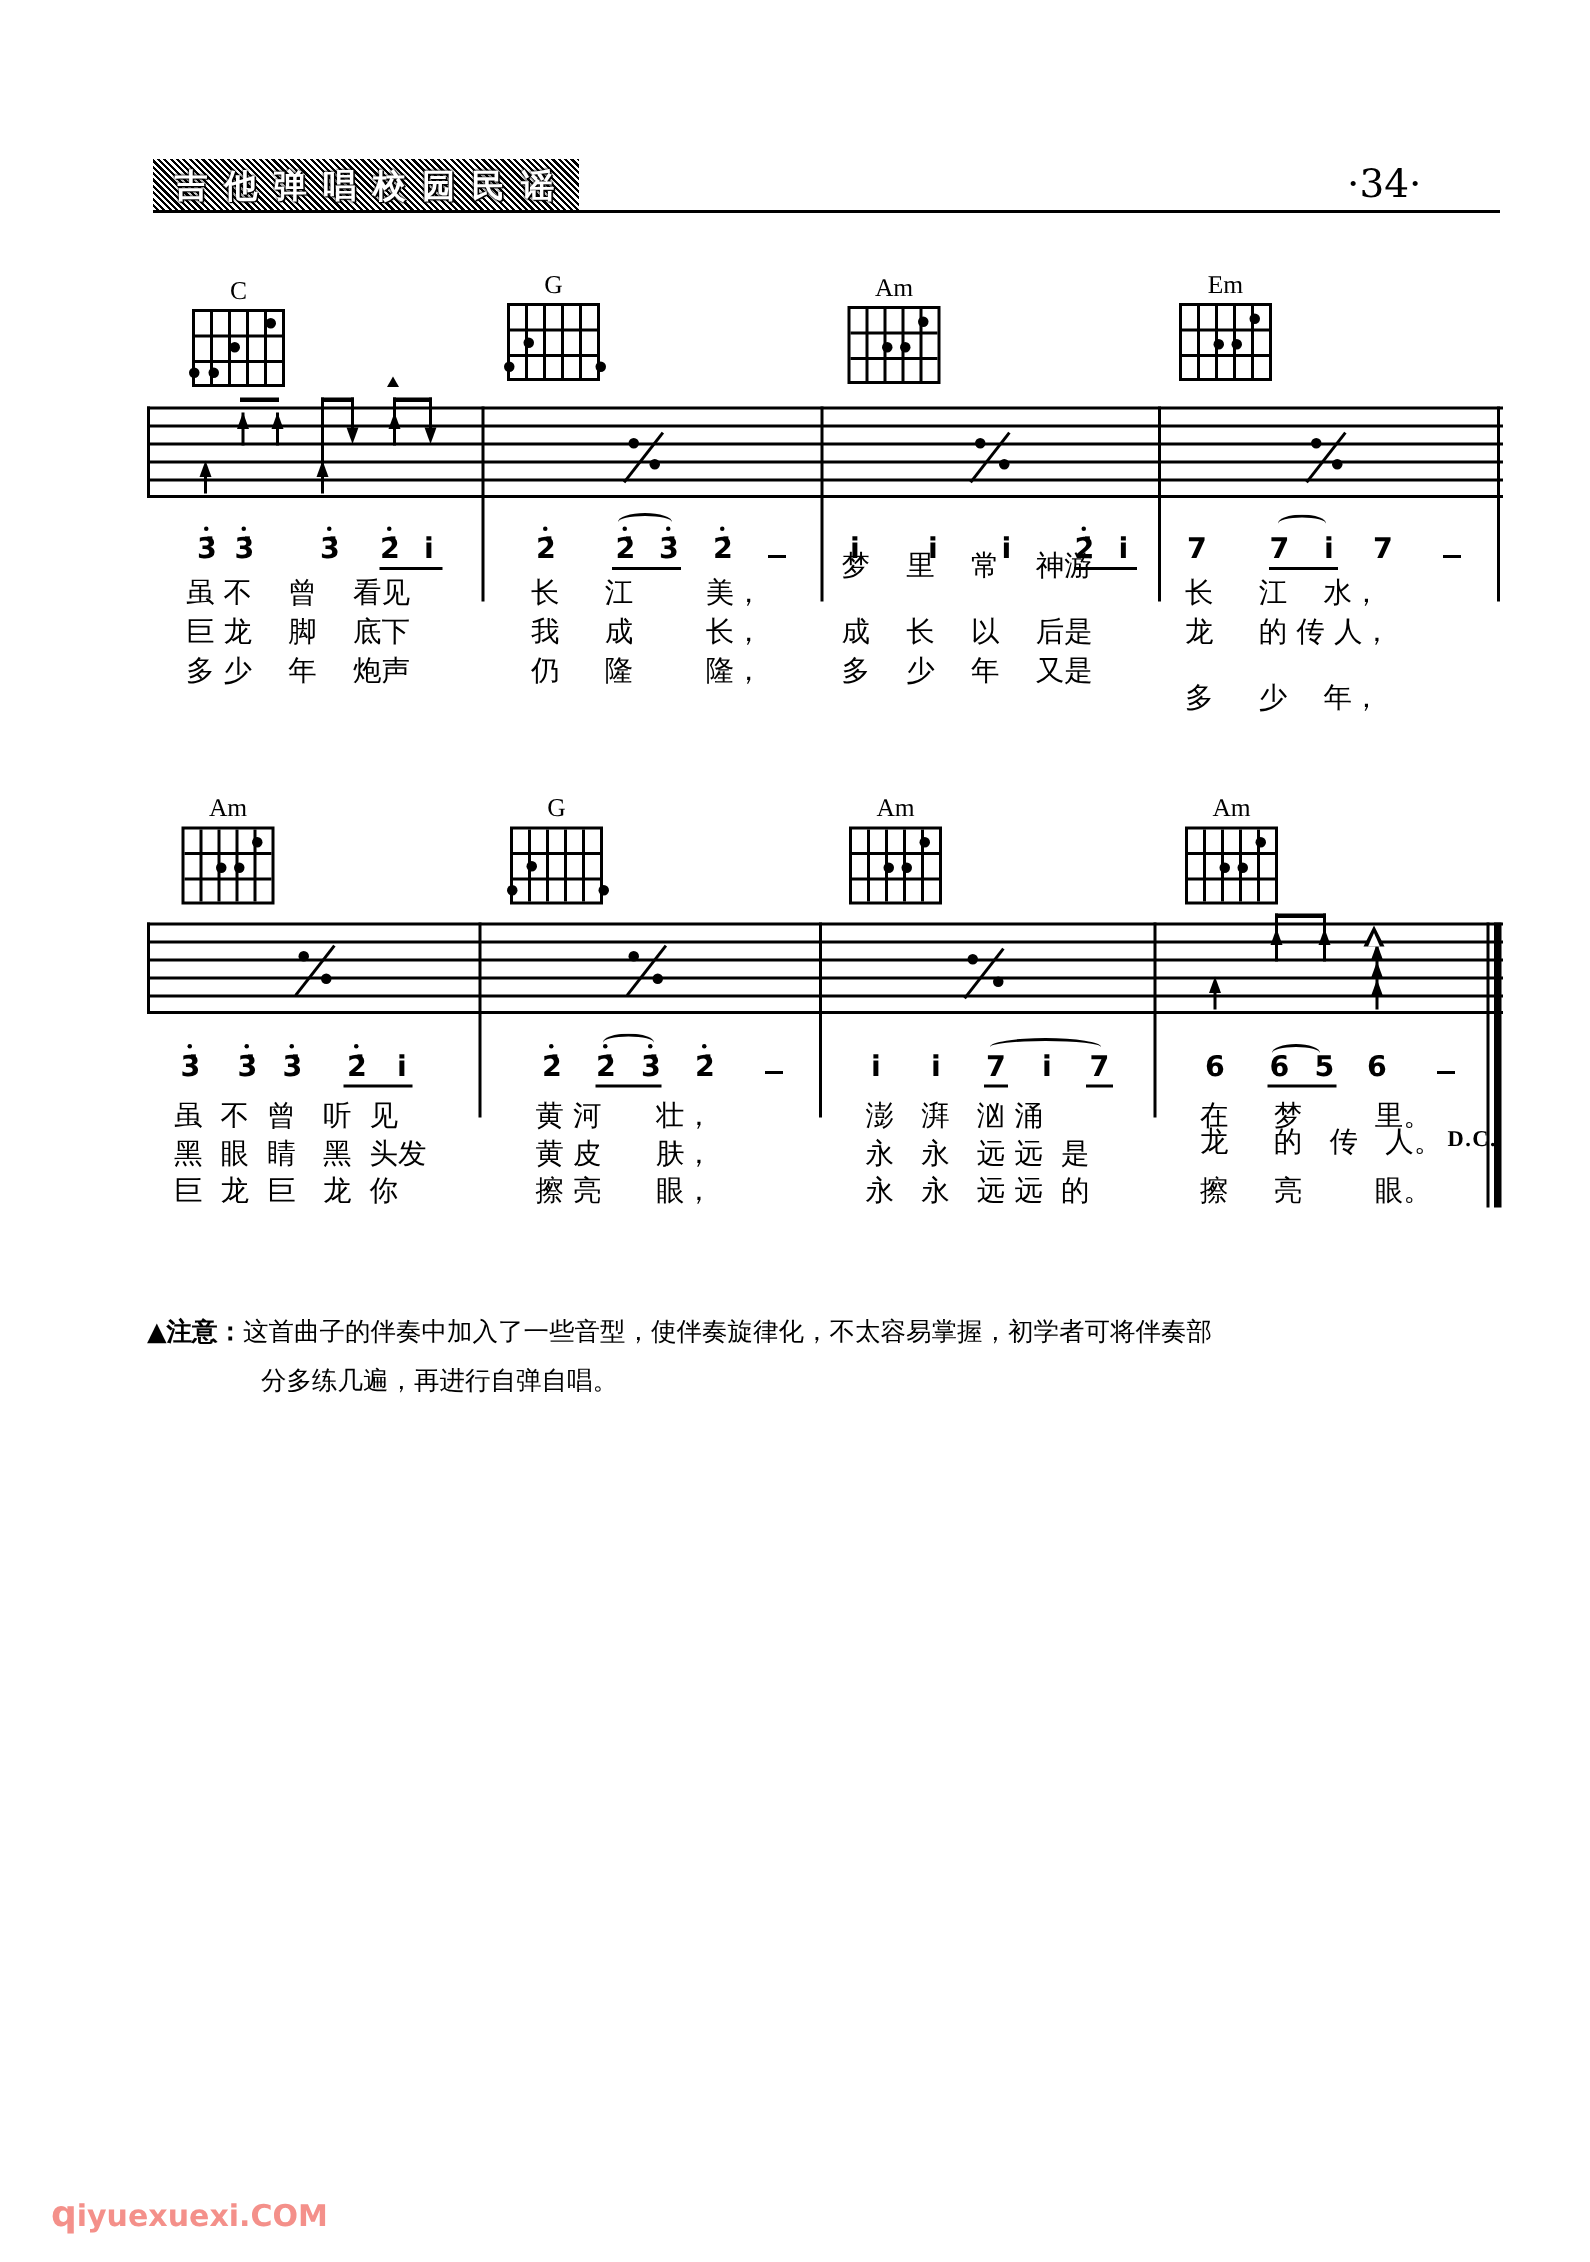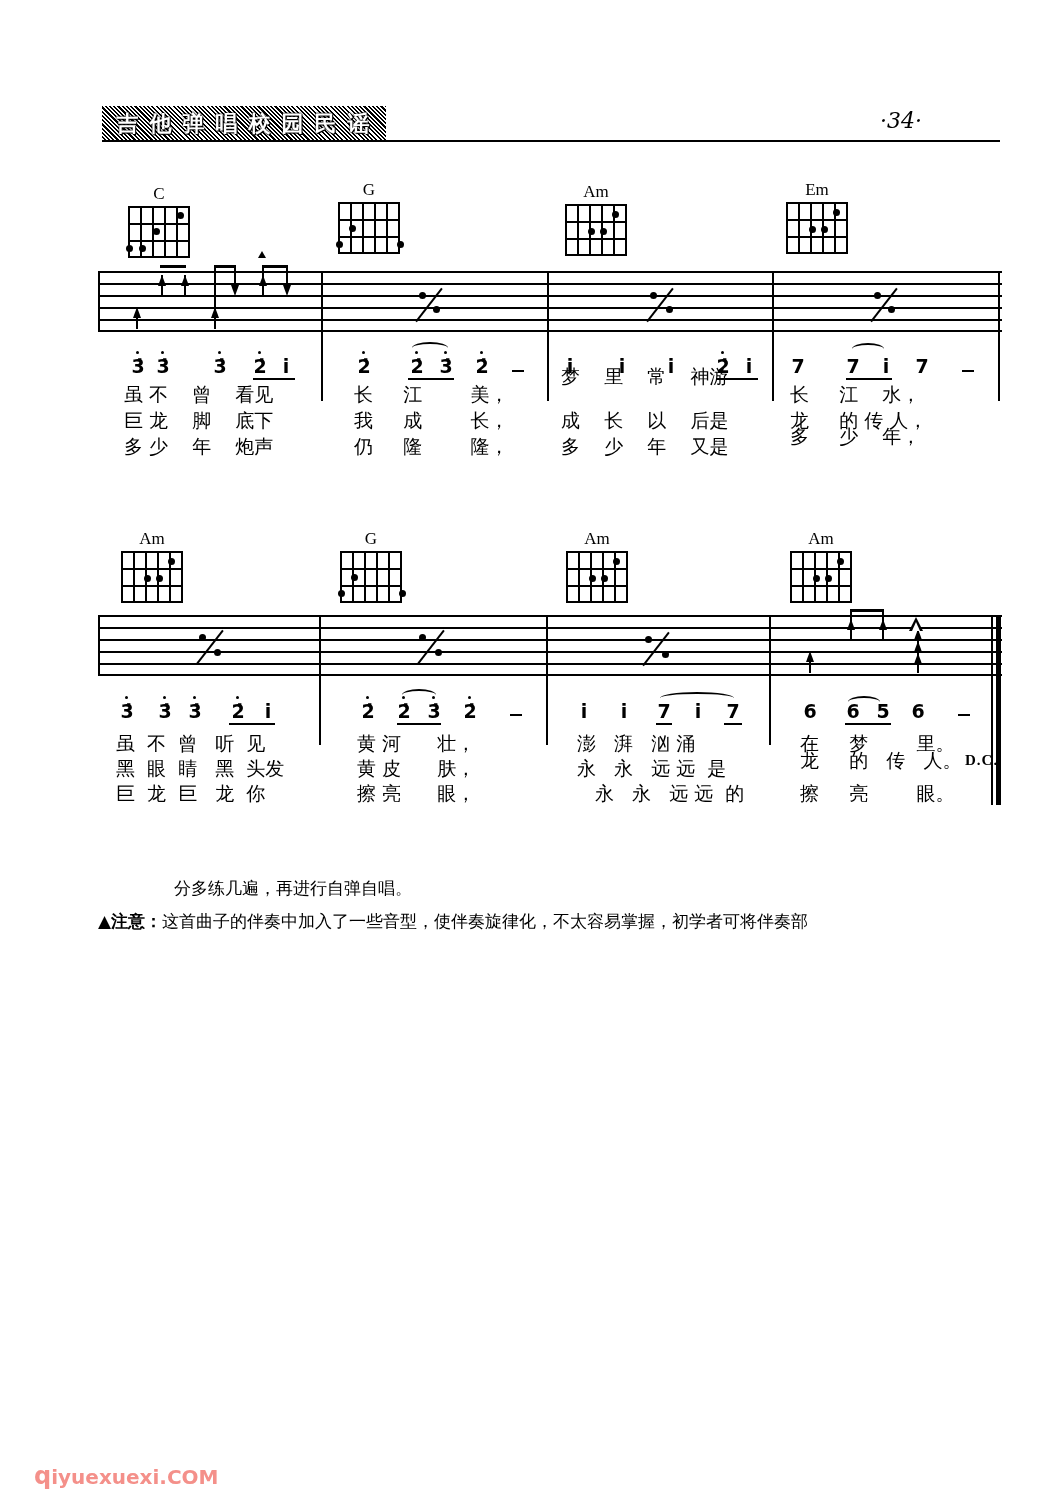--- a/index.html
+++ b/index.html
@@ -6,21 +6,21 @@
   body { width: 1060px; height: 1508px; background: #fff; position: relative; overflow: hidden;
          font-family: "DejaVu Sans", sans-serif; color: #000; }
   .abs { position: absolute; }
   
   #header-banner { left: 102px; top: 106px; width: 284px; height: 36px;
     background: repeating-linear-gradient(45deg, #000 0 1.5px, #fff 1.5px 3px);
     display: flex; align-items: center; justify-content: space-around; padding: 0 10px; }
   #header-banner span { font-family: "DejaVu Sans", sans-serif; font-size: 22px; font-weight: bold; color: #fff;
     text-shadow: 0 0 2px #000, 0 0 2px #000, 1px 1px 0 #000; letter-spacing: 2px; }
   #header-rule { left: 102px; top: 140px; width: 898px; height: 2px; background: #000; }
-  #page-num { left: 880px; top: 108px; font-family: "DejaVu Serif", serif; font-style: italic; font-size: 22px; }
+  #page-num { left: 898px; top: 108px; font-family: "DejaVu Serif", serif; font-size: 26px; }
   
   .chord { position: absolute; width: 70px; }
   .chord-name { text-align: center; font-family: "Liberation Serif", serif; font-size: 17px; height: 22px; }
   .grid { position: relative; width: 62px; height: 52px; border: 2px solid #000; margin-left: 4px; }
   .grid .v { position: absolute; top: 0; bottom: 0; width: 2px; background: #000; }
   .grid .h { position: absolute; left: 0; right: 0; height: 2px; background: #000; }
   .dot { position: absolute; width: 7px; height: 7px; border-radius: 50%; background: #000; }
   
   .staff { position: absolute; left: 98px; width: 904px; height: 60px; }
   .staff .line { position: absolute; left: 0; right: 0; height: 2px; background: #000; }
@@ -202,21 +202,21 @@
   <div class="lyric" style="left:124px;top:408px">巨 龙    脚    底下</div>
   <div class="lyric" style="left:124px;top:434px">多 少    年    炮声</div>
   <div class="lyric" style="left:354px;top:382px">长     江        美，</div>
   <div class="lyric" style="left:354px;top:408px">我     成        长，</div>
   <div class="lyric" style="left:354px;top:434px">仍     隆        隆，</div>
   <div class="lyric" style="left:561px;top:364px">梦    里    常    神游</div>
   <div class="lyric" style="left:561px;top:408px">成    长    以    后是</div>
   <div class="lyric" style="left:561px;top:434px">多    少    年    又是</div>
   <div class="lyric" style="left:790px;top:382px">长     江    水，</div>
   <div class="lyric" style="left:790px;top:408px">龙     的 传 人，</div>
-  <div class="lyric" style="left:790px;top:424px">多     少    年，</div>
+  <div class="lyric" style="left:790px;top:452px">多     少    年，</div>
 </div>
 
 <div class="chord" style="left:117px;top:529px;">
   <div class="chord-name">Am</div>
   <div class="grid">
     <div class="v" style="left:10px"></div>
       <div class="v" style="left:22px"></div>
       <div class="v" style="left:34px"></div>
       <div class="v" style="left:46px"></div>
     <div class="h" style="top:15px"></div>
@@ -343,25 +343,25 @@
 
 <div>
   <div class="lyric" style="left:116px;top:731px">虽  不  曾   听  见</div>
   <div class="lyric" style="left:116px;top:756px">黑  眼  睛   黑  头发</div>
   <div class="lyric" style="left:116px;top:781px">巨  龙  巨   龙  你</div>
   <div class="lyric" style="left:357px;top:731px">黄 河      壮，</div>
   <div class="lyric" style="left:357px;top:756px">黄 皮      肤，</div>
   <div class="lyric" style="left:357px;top:781px">擦 亮      眼，</div>
   <div class="lyric" style="left:577px;top:731px">澎   湃   汹 涌</div>
   <div class="lyric" style="left:577px;top:756px">永   永   远 远  是</div>
-  <div class="lyric" style="left:595px;top:781px">永   永   远 远  的</div>
+  <div class="lyric" style="left:577px;top:781px">永   永   远 远  的</div>
   <div class="lyric" style="left:800px;top:731px">在     梦        里。</div>
   <div class="lyric" style="left:800px;top:748px">龙     的   传   人。</div>
   <div class="lyric" style="left:800px;top:781px">擦     亮        眼。</div>
 </div>
 <div id="dc" class="abs">D.C.</div>
 
 <div id="note-block" class="abs">
+  <div><span class="label">▲注意：</span><span>这首曲子的伴奏中加入了一些音型，使伴奏旋律化，不太容易掌握，初学者可将伴奏部</span></div>
   <div id="note-line2">分多练几遍，再进行自弹自唱。</div>
-  <div><span class="label">▲注意：</span><span>这首曲子的伴奏中加入了一些音型，使伴奏旋律化，不太容易掌握，初学者可将伴奏部</span></div>
 </div>
 
 <div id="watermark" class="abs"><span class="q">q</span><span>iyuexuexi.COM</span></div>
 
 </body></html>

